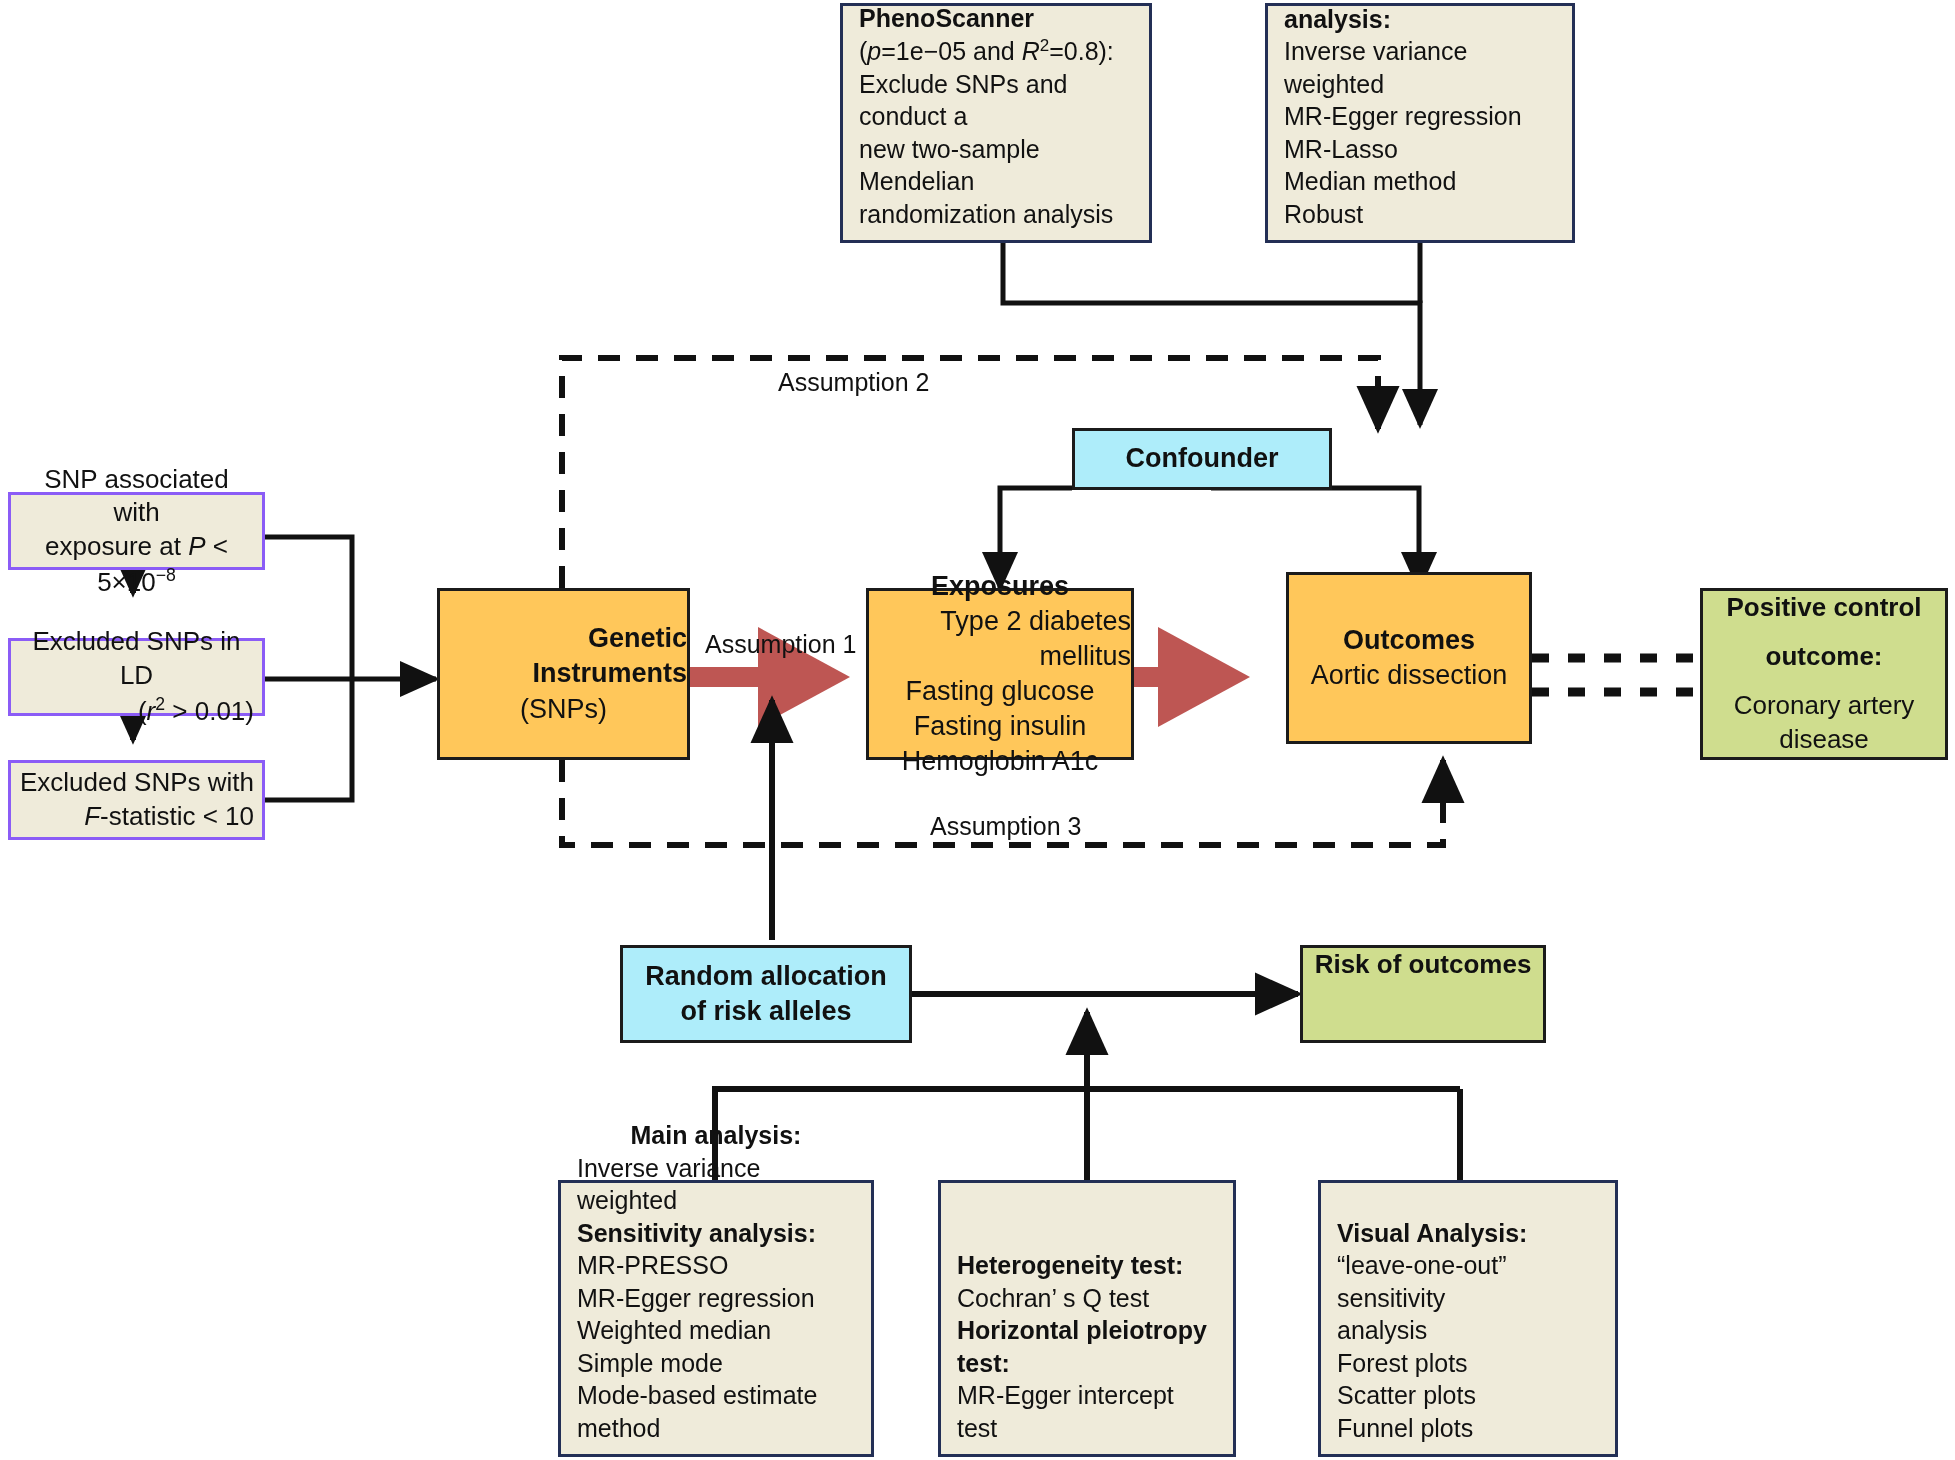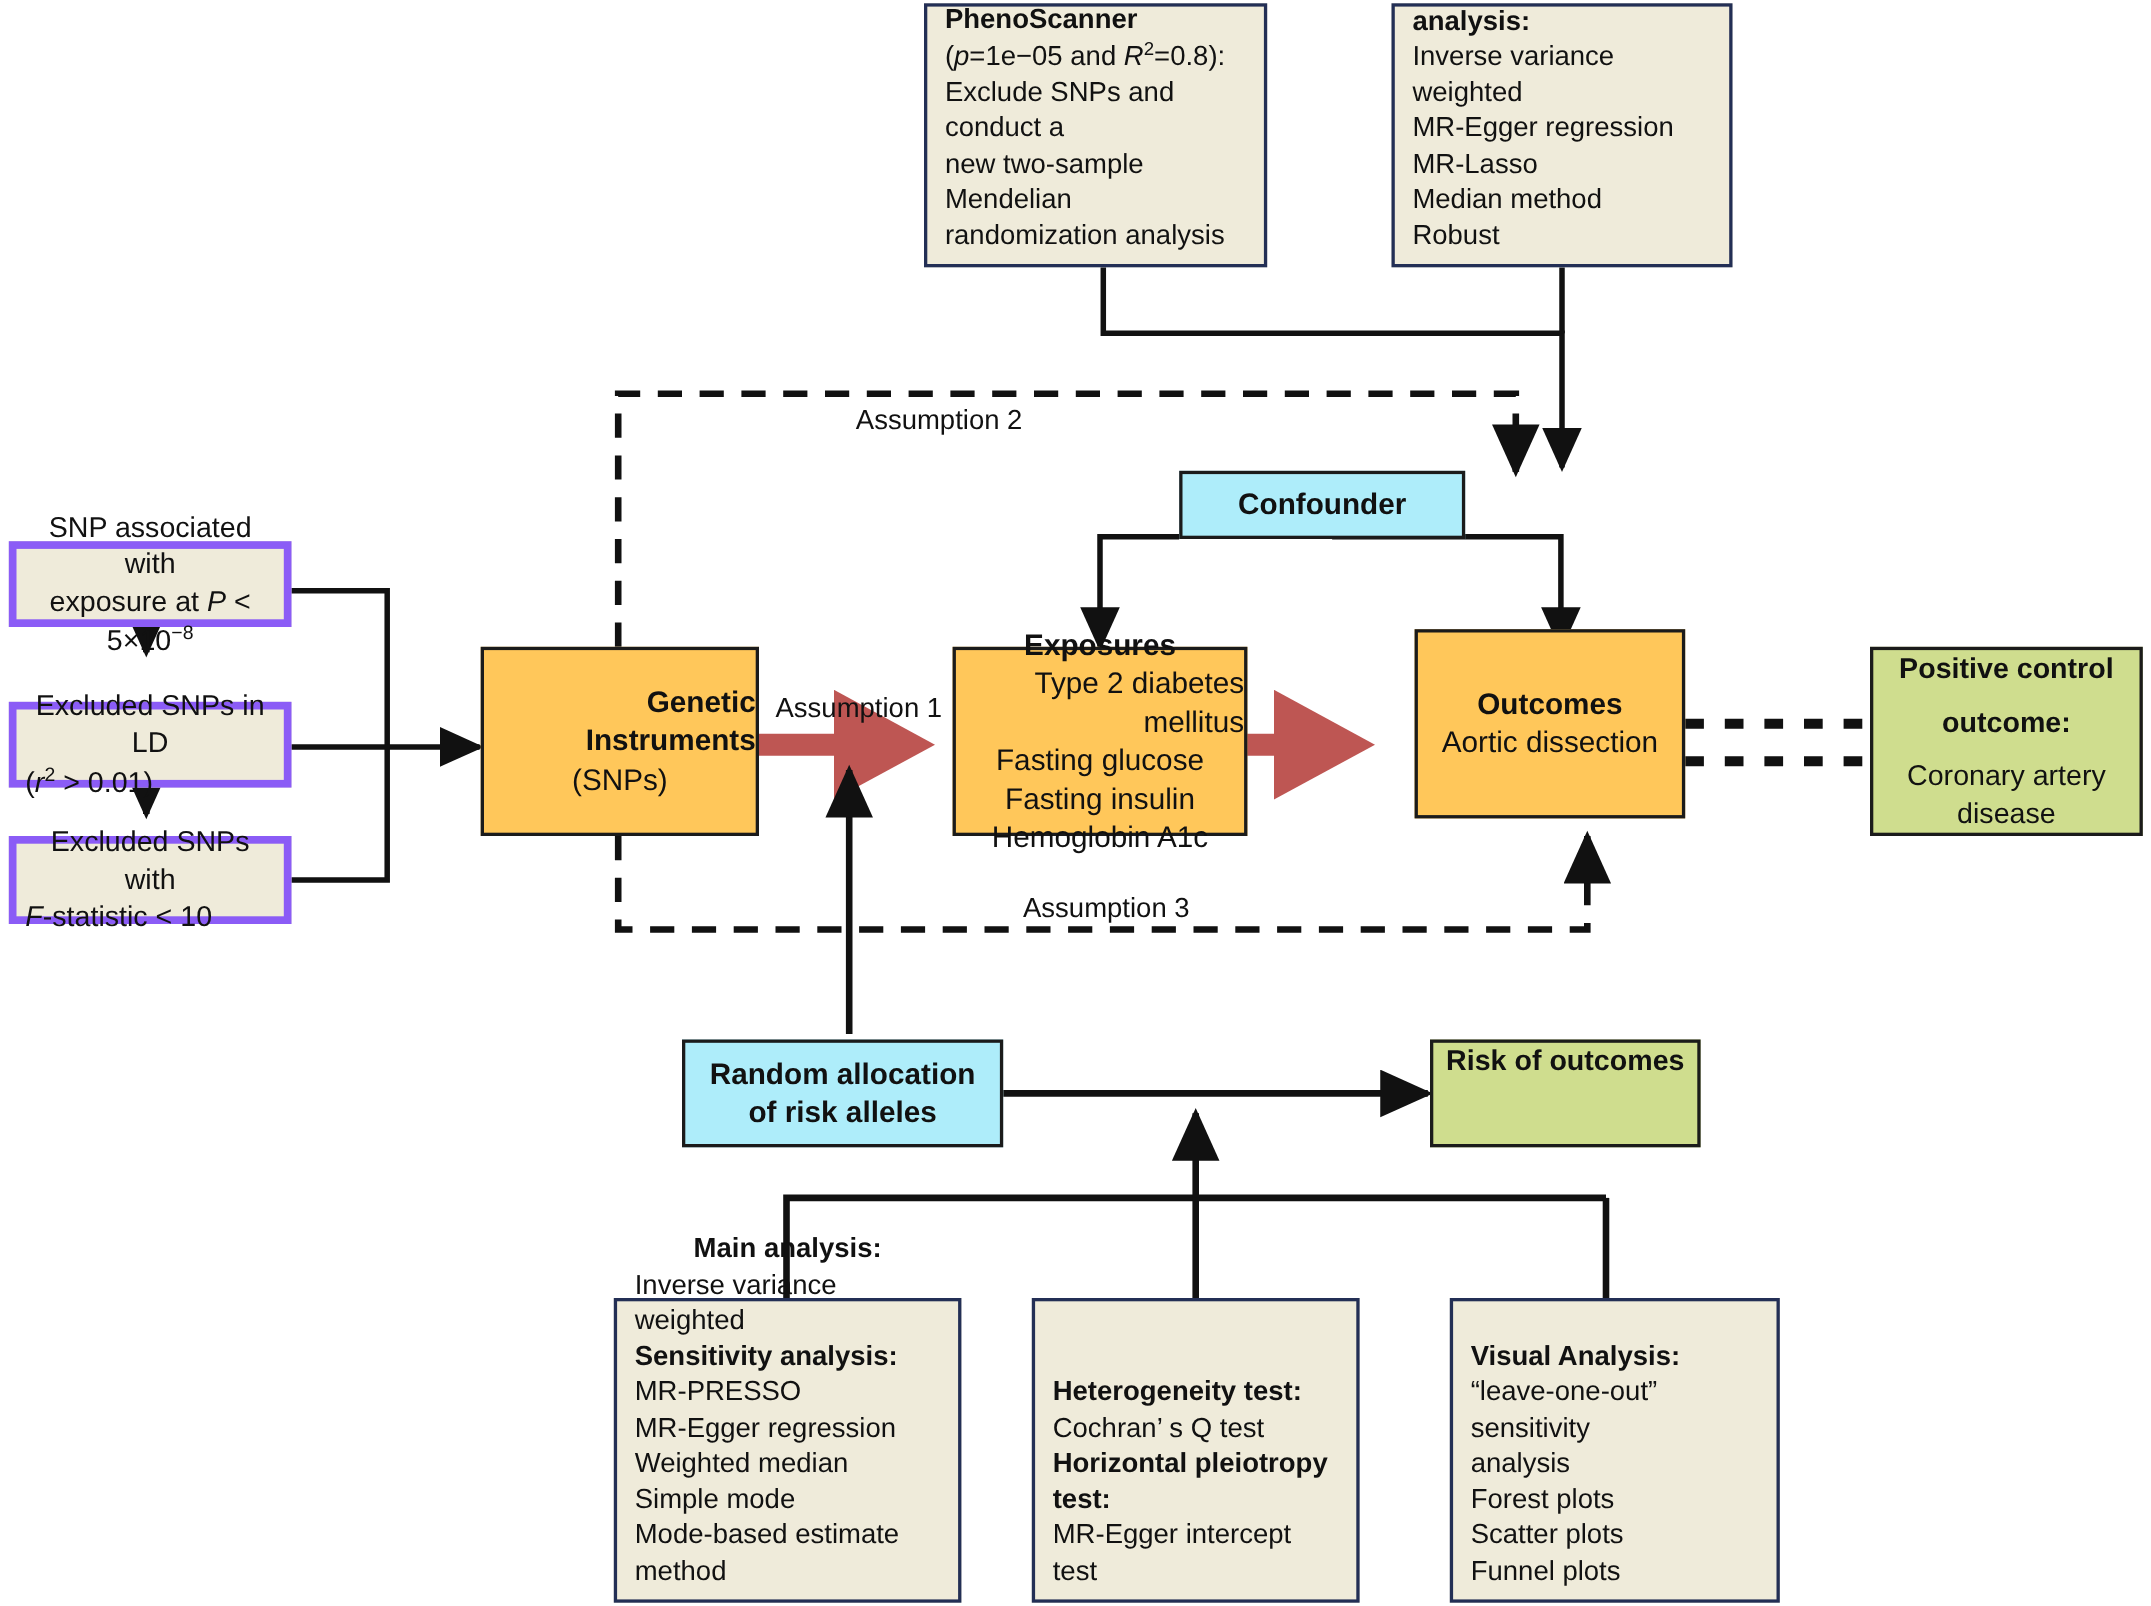--- a/index.html
+++ b/index.html
@@ -2,21 +2,21 @@
 <html><head>
 <meta charset="utf-8">
 <style>
   html,body{margin:0;padding:0;background:#ffffff;}
   body{font-family:"Liberation Sans","DejaVu Sans",sans-serif;}
   #canvas{position:relative;width:1955px;height:1460px;background:#ffffff;overflow:hidden;}
   #wires{position:absolute;left:0;top:0;width:1955px;height:1460px;}
   .box{position:absolute;box-sizing:border-box;display:flex;flex-direction:column;
        justify-content:flex-end;color:#111111;line-height:1.30;}
   .cream{background:#EFEBDA;border:3px solid #232F55;padding:14px 16px 10px 16px;font-size:25px;text-align:left;}
-  .grey{background:#EFEBDA;border:7px solid #8b5cf6;justify-content:center;align-items:flex-start;
+  .grey{background:#EFEBDA;border:3px solid #8b5cf6;justify-content:center;align-items:flex-end;
         text-align:center;font-size:26px;padding:6px 8px;}
   .orange{background:#FFC75A;border:3px solid #1b1b1b;justify-content:center;align-items:center;
           text-align:right;font-size:27px;}
   .cyan{background:#AEEDFA;border:3px solid #1b1b1b;justify-content:center;align-items:center;
         text-align:center;font-size:27px;font-weight:bold;}
   .green{background:#CFDD8E;border:3px solid #1b1b1b;justify-content:space-between;align-items:center;
          text-align:center;font-size:26px;}
   .b{font-weight:bold;}
   .ln{display:block;}
   .ctr{text-align:center;}

